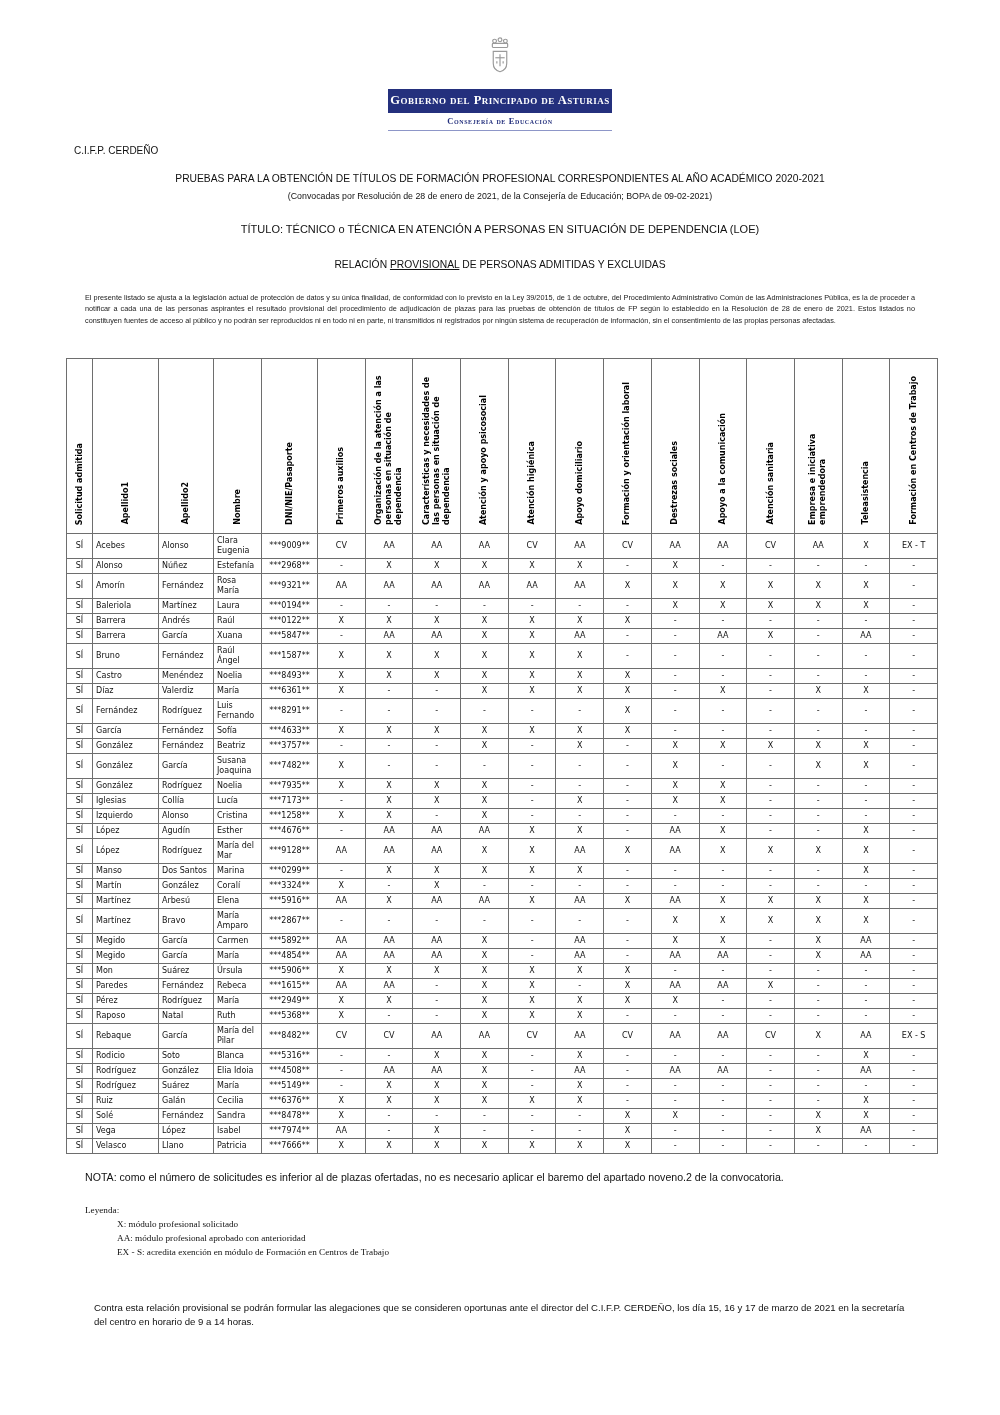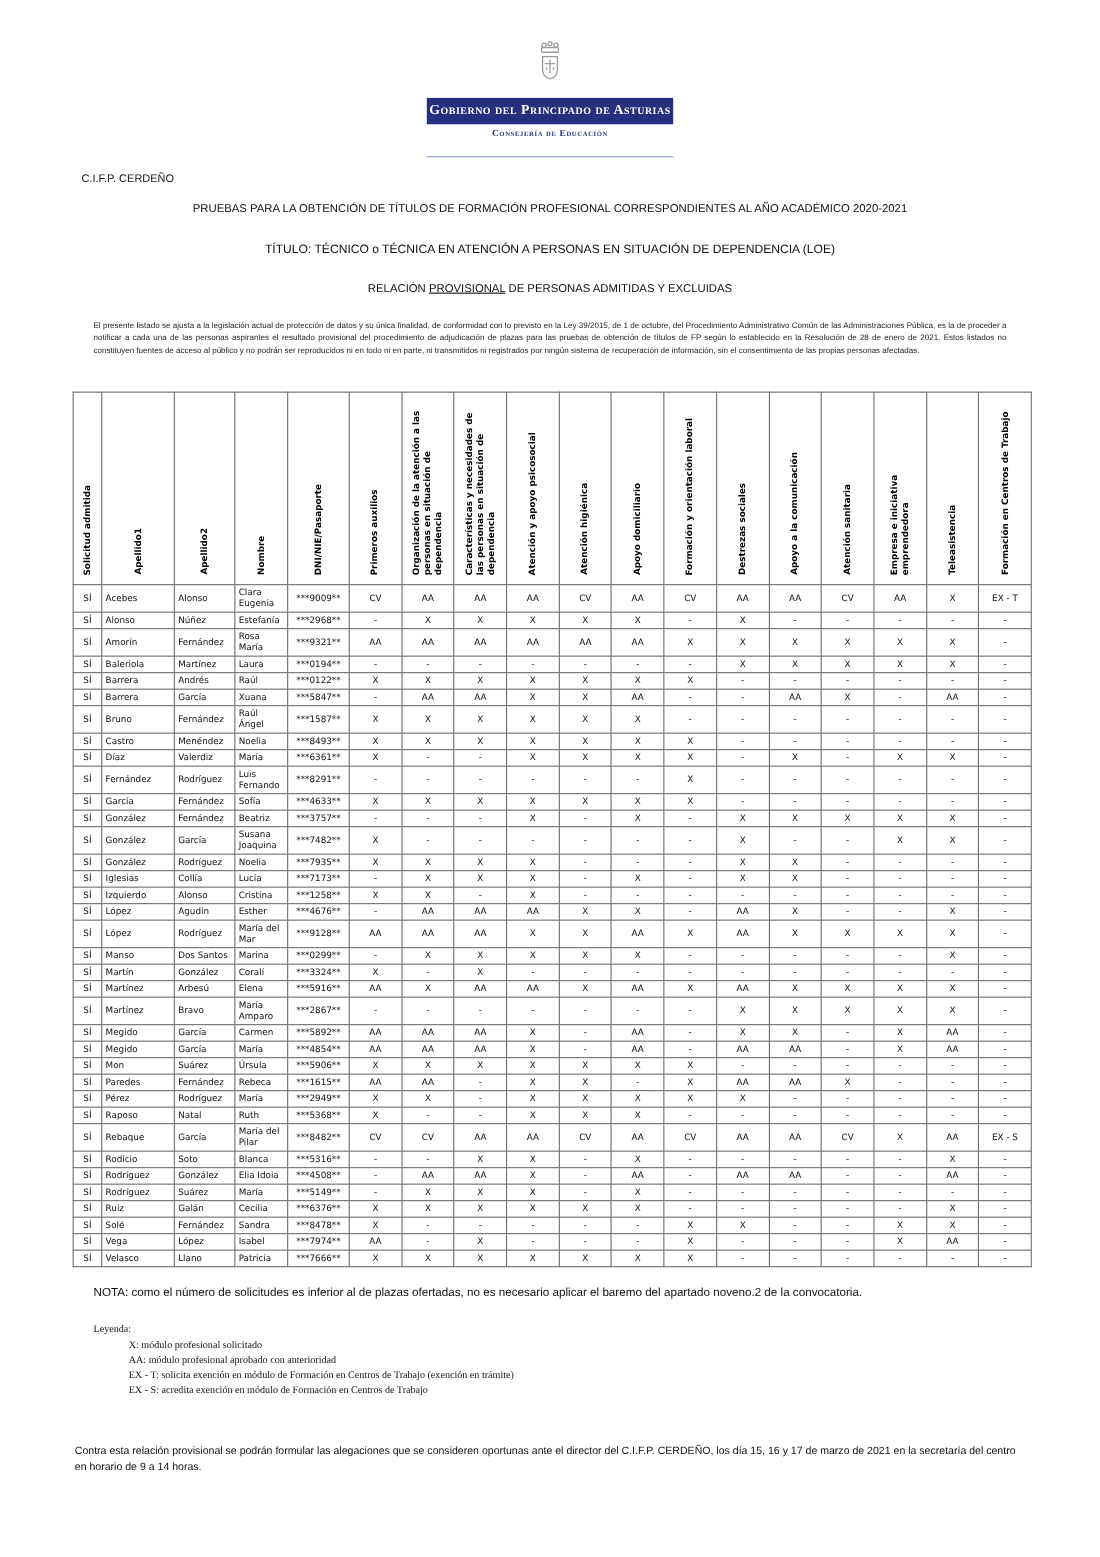--- a/index.html
+++ b/index.html
@@ -12,21 +12,21 @@
   .crest { display:block; margin:0 auto; }
   .banner {
     width:224px; margin:5px auto 0; background:#24307d; color:#ffffff;
     font-family:"Liberation Serif", serif; font-variant:small-caps;
     font-size:12.5px; letter-spacing:0.5px; padding:4px 0 5px; font-weight:600;
   }
   .subbanner {
     width:224px; margin:3px auto 0; color:#24307d;
     font-family:"Liberation Serif", serif; font-variant:small-caps;
     font-size:8.5px; font-weight:700; letter-spacing:0.6px;
-    padding-bottom:16px; border-bottom:1.5px solid #8d96c8;
+    padding-bottom:4px; border-bottom:1.5px solid #8d96c8;
   }
   .school { margin:14px 0 0 74px; font-size:10px; text-align:left; }
   
   .titles { text-align:center; }
   .title-main { margin:16px 90px 0; font-size:10.3px; line-height:1.45; }
   .title-call { margin:4px 90px 0; font-size:8.8px; }
   .title-degree { margin:22px 90px 0; font-size:11px; }
   .title-relation { margin:24px 90px 0; font-size:10.3px; }
   .title-relation .und { text-decoration:underline; }
   
@@ -50,21 +50,21 @@
     font-size:8px; padding:2px 3px; line-height:1.25; text-align:center; color:#111;
     overflow:hidden; word-wrap:break-word;
   }
   table.results td.left { text-align:left; }
   col.c-adm { width:26px; } col.c-ap1 { width:66px; } col.c-ap2 { width:55px; }
   col.c-nom { width:48px; } col.c-dni { width:56px; }
   
   .nota { margin:16px 85px 0; font-size:10.6px; line-height:1.35; }
   .legend { margin:20px 85px 0; font-size:9.2px; line-height:1.5;font-family:Liberation Serif, serif; }
   .legend .item { margin-left:32px; }
-  .closing { margin:42px 68px 0; font-size:9.6px; line-height:1.45; }
+  .closing { margin:42px 94px 0; font-size:9.6px; line-height:1.45; }
 </style>
 </head>
 <body>
 
 <div class="page">
 
   <div class="gov-header">
     <svg class="crest" width="36" height="48" viewBox="0 0 40 52" fill="none">
       <g stroke="#9a9a9a" stroke-width="1.3" fill="none">
         <circle cx="14" cy="5" r="2.1"></circle>
@@ -79,20 +79,21 @@
       </g>
     </svg>
     <div class="banner">Gobierno del Principado de Asturias</div>
     <div class="subbanner">Consejería de Educación</div>
   </div>
 
   <div class="school">C.I.F.P. CERDEÑO</div>
 
   <div class="titles">
     <div class="title-main">PRUEBAS PARA LA OBTENCIÓN DE TÍTULOS DE FORMACIÓN PROFESIONAL CORRESPONDIENTES AL AÑO ACADÉMICO 2020-2021</div>
+    <div class="title-call">(Convocadas por Resolución de 28 de enero de 2021, de la Consejería de Educación; BOPA de 09-02-2021)</div>
     <div class="title-degree">TÍTULO: TÉCNICO o TÉCNICA EN ATENCIÓN A PERSONAS EN SITUACIÓN DE DEPENDENCIA (LOE)</div>
     <div class="title-relation">
       <span>RELACIÓN </span><span class="und">PROVISIONAL</span><span> DE PERSONAS ADMITIDAS Y EXCLUIDAS</span>
     </div>
   </div>
 
   <p class="intro">El presente listado se ajusta a la legislación actual de protección de datos y su única finalidad, de conformidad con lo previsto en la Ley 39/2015, de 1 de octubre, del Procedimiento Administrativo Común de las Administraciones Pública, es la de proceder a notificar a cada una de las personas aspirantes el resultado provisional del procedimiento de adjudicación de plazas para las pruebas de obtención de títulos de FP según lo establecido en la Resolución de 28 de enero de 2021. Estos listados no constituyen fuentes de acceso al público y no podrán ser reproducidos ni en todo ni en parte, ni transmitidos ni registrados por ningún sistema de recuperación de información, sin el consentimiento de las propias personas afectadas.</p>
 
   <table class="results">
     <colgroup>
@@ -860,19 +861,18 @@
         </tr>
       </tbody>
   </table>
 
   <p class="nota">NOTA: como el número de solicitudes es inferior al de plazas ofertadas, no es necesario aplicar el baremo del apartado noveno.2 de la convocatoria.</p>
 
   <div class="legend">
     <div>Leyenda:</div>
     <div class="item">X: módulo profesional solicitado</div>
     <div class="item">AA: módulo profesional aprobado con anterioridad</div>
-    <div class="item">EX - T: solicita exención en módulo de Formación en Centros de Trabajo (exención en trámite)</div>
     <div class="item">EX - S: acredita exención en módulo de Formación en Centros de Trabajo</div>
   </div>
 
   <p class="closing">Contra esta relación provisional se podrán formular las alegaciones que se consideren oportunas ante el director del C.I.F.P. CERDEÑO, los día 15, 16 y 17 de marzo de 2021 en la secretaría del centro en horario de 9 a 14 horas.</p>
 
 </div>
 
 </body></html>

